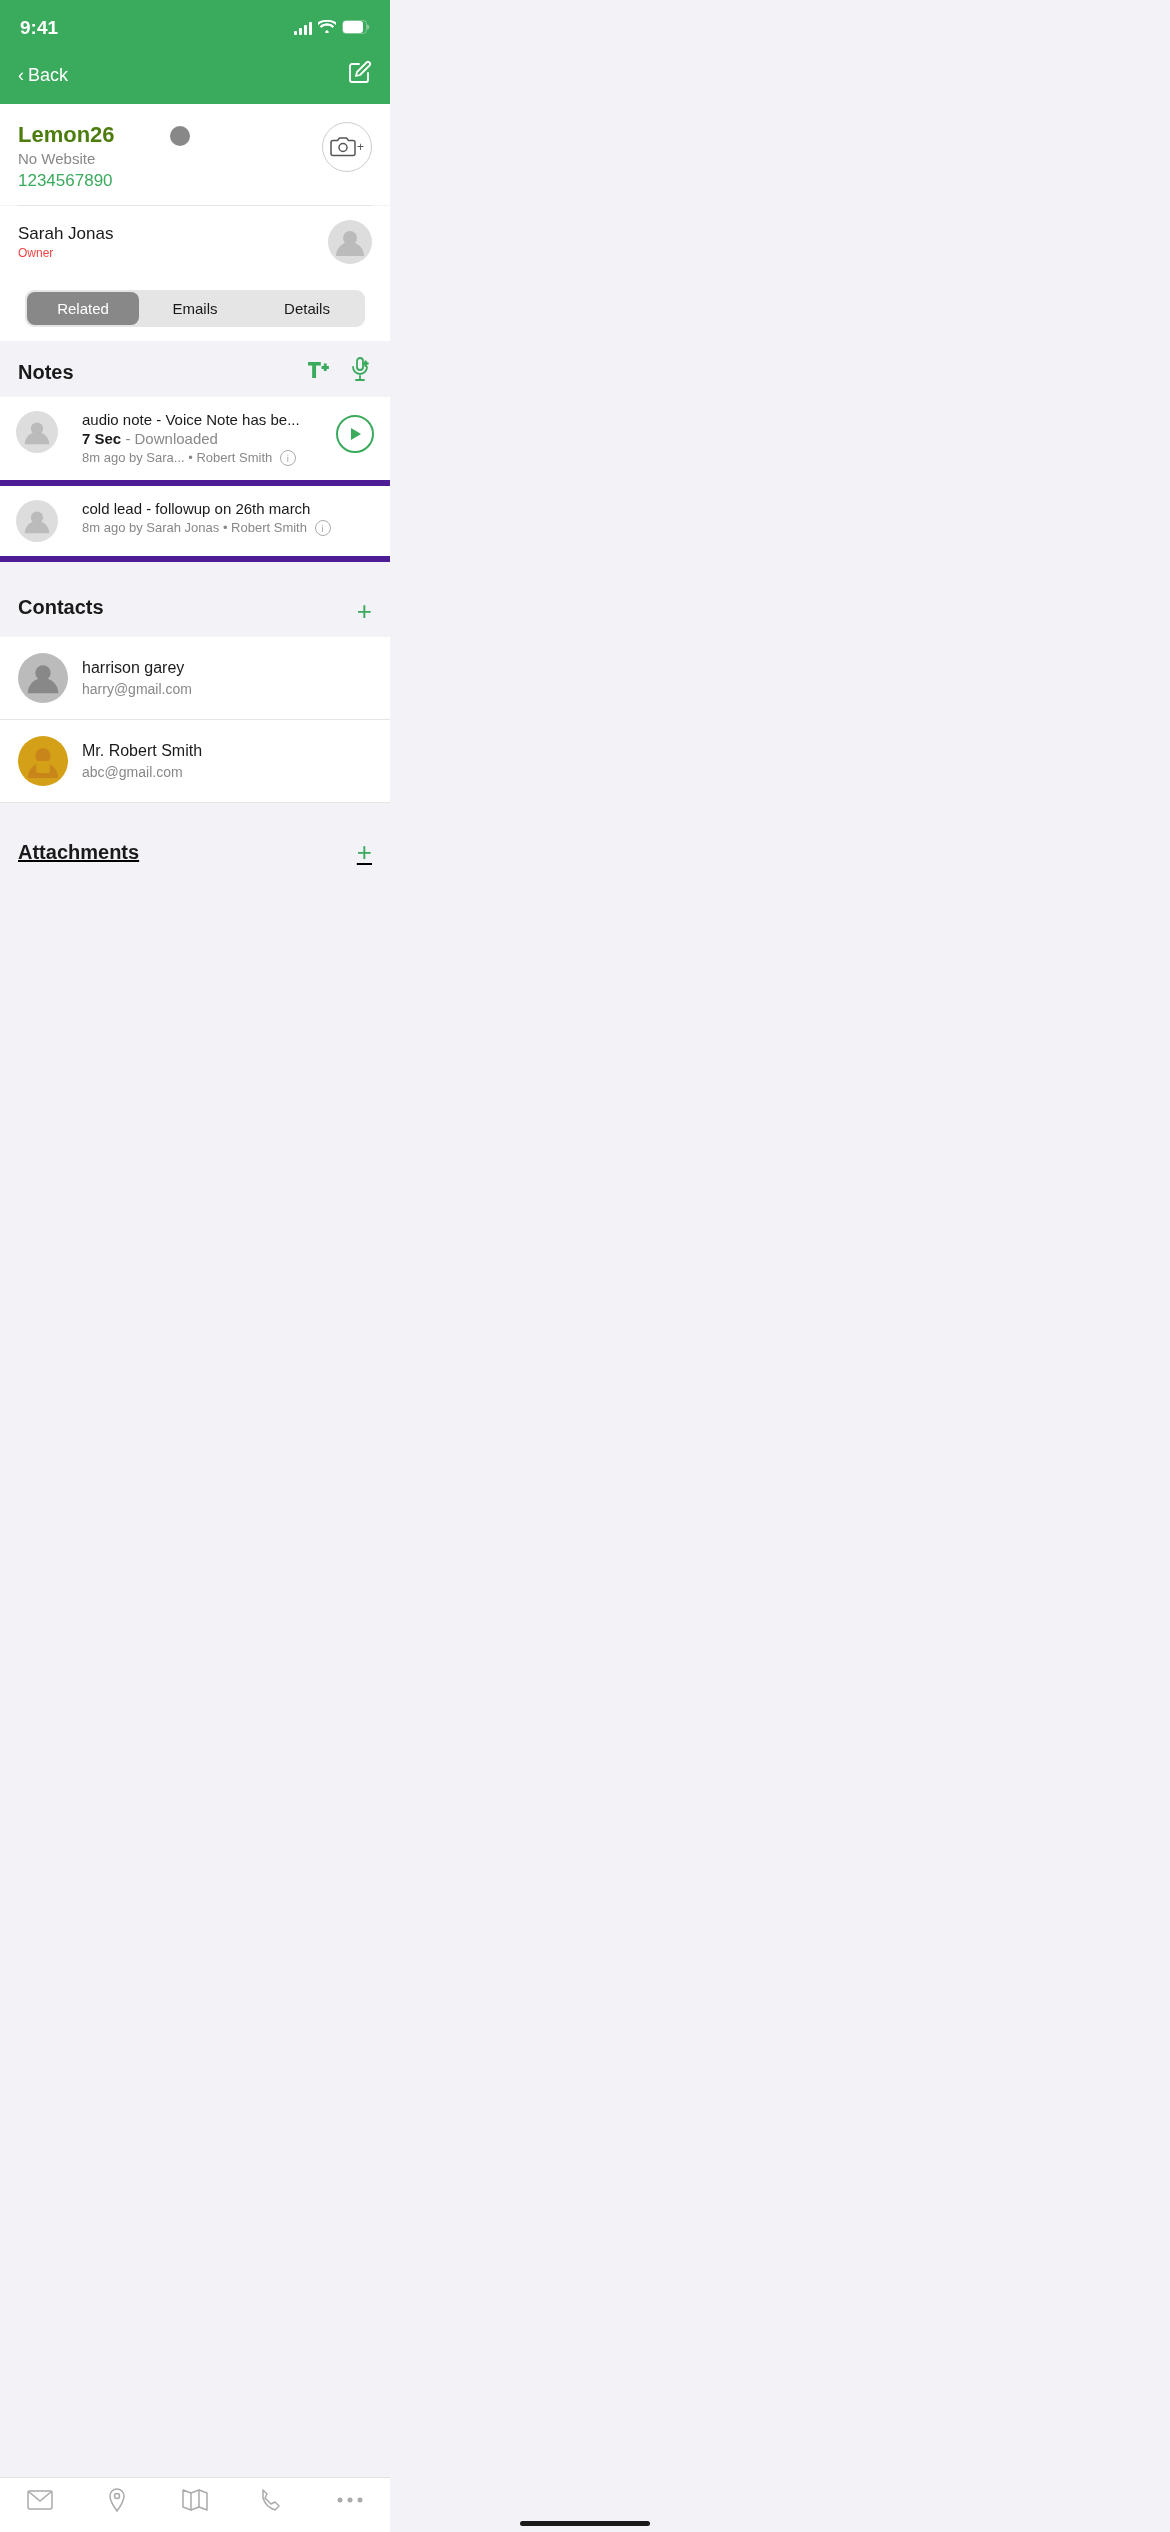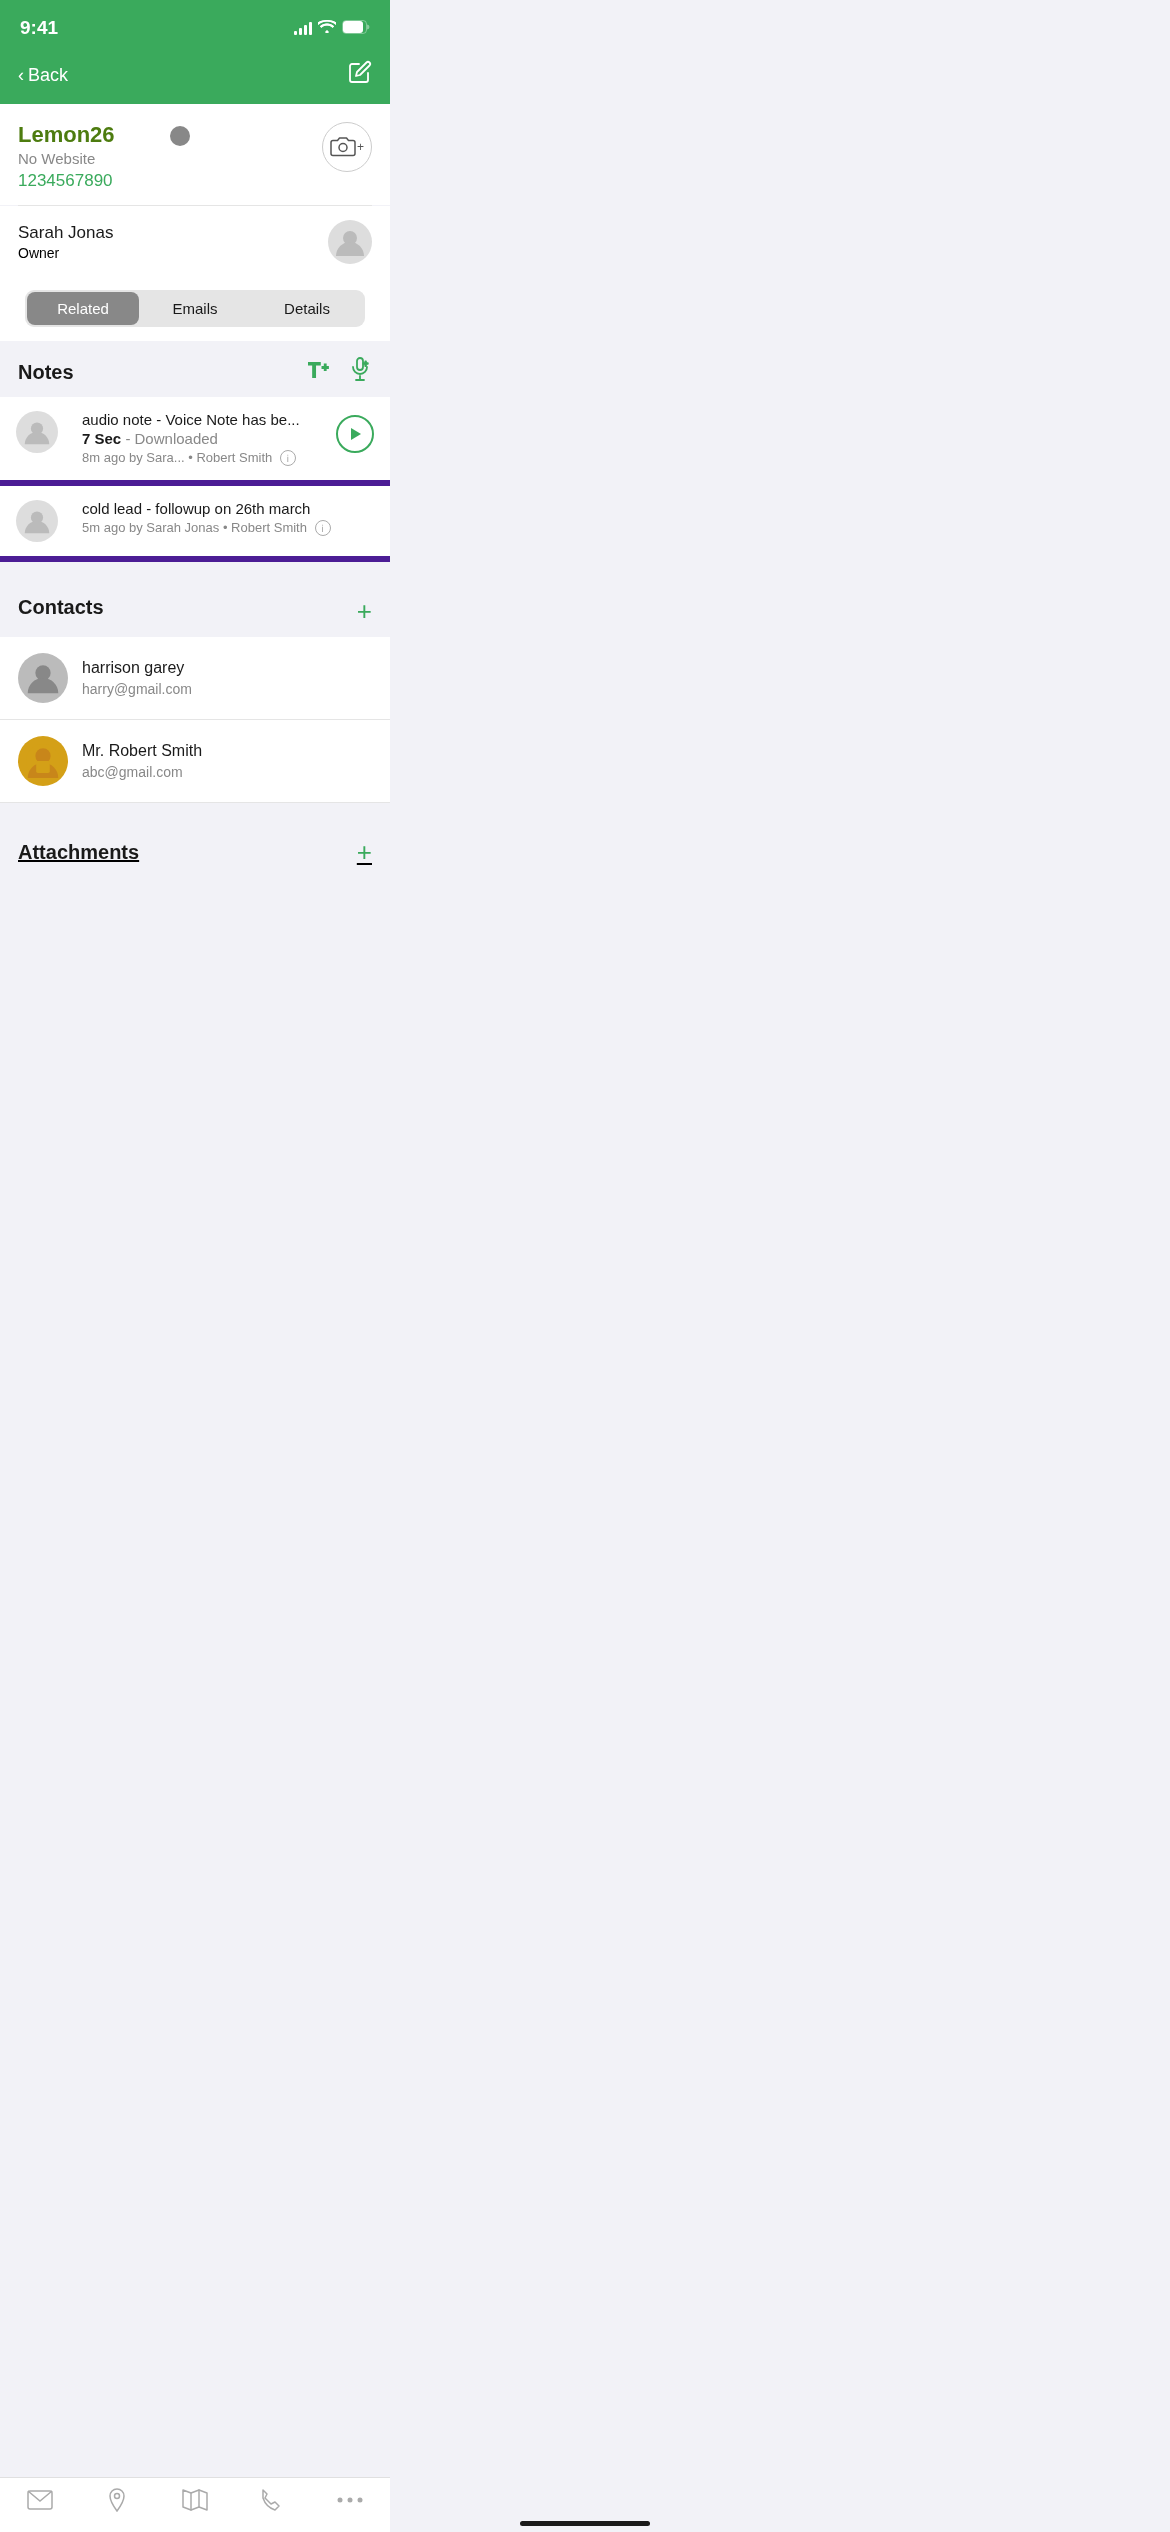--- a/index.html
+++ b/index.html
@@ -129,22 +129,22 @@
       justify-content: space-between;
       align-items: center;
       padding: 14px 18px;
     }
     .owner-info .owner-name {
       font-size: 17px;
       color: #1a1a1a;
       font-weight: 400;
     }
     .owner-info .owner-role {
-      font-size: 14px;
-      color: #000000;
+      font-size: 12px;
+      color: #ef4444;
       margin-top: 2px;
     }
     .owner-avatar {
       width: 44px;
       height: 44px;
       border-radius: 50%;
       background: #ddd;
       display: flex;
       align-items: center;
       justify-content: center;
@@ -530,21 +530,21 @@
     <div class="note-item">
       <div class="note-avatar">
         <svg width="28" height="28" viewBox="0 0 32 32" fill="#bbb">
           <circle cx="16" cy="12" r="7"></circle>
           <path d="M2 30c0-7.7 6.3-14 14-14s14 6.3 14 14"></path>
         </svg>
       </div>
       <div class="note-content">
         <div class="note-title">cold lead - followup on 26th march</div>
         <div class="note-meta">
-          <span>5m ago by Sarah Jonas • Robert Smith</span>
+          <span>8m ago by Sarah Jonas • Robert Smith</span>
           <span class="info-icon">ℹ</span>
         </div>
       </div>
     </div>
   </div>
 </div>
 
 <div class="contacts-section">
   <div class="contacts-header">
     <span class="section-title">Contacts</span>

